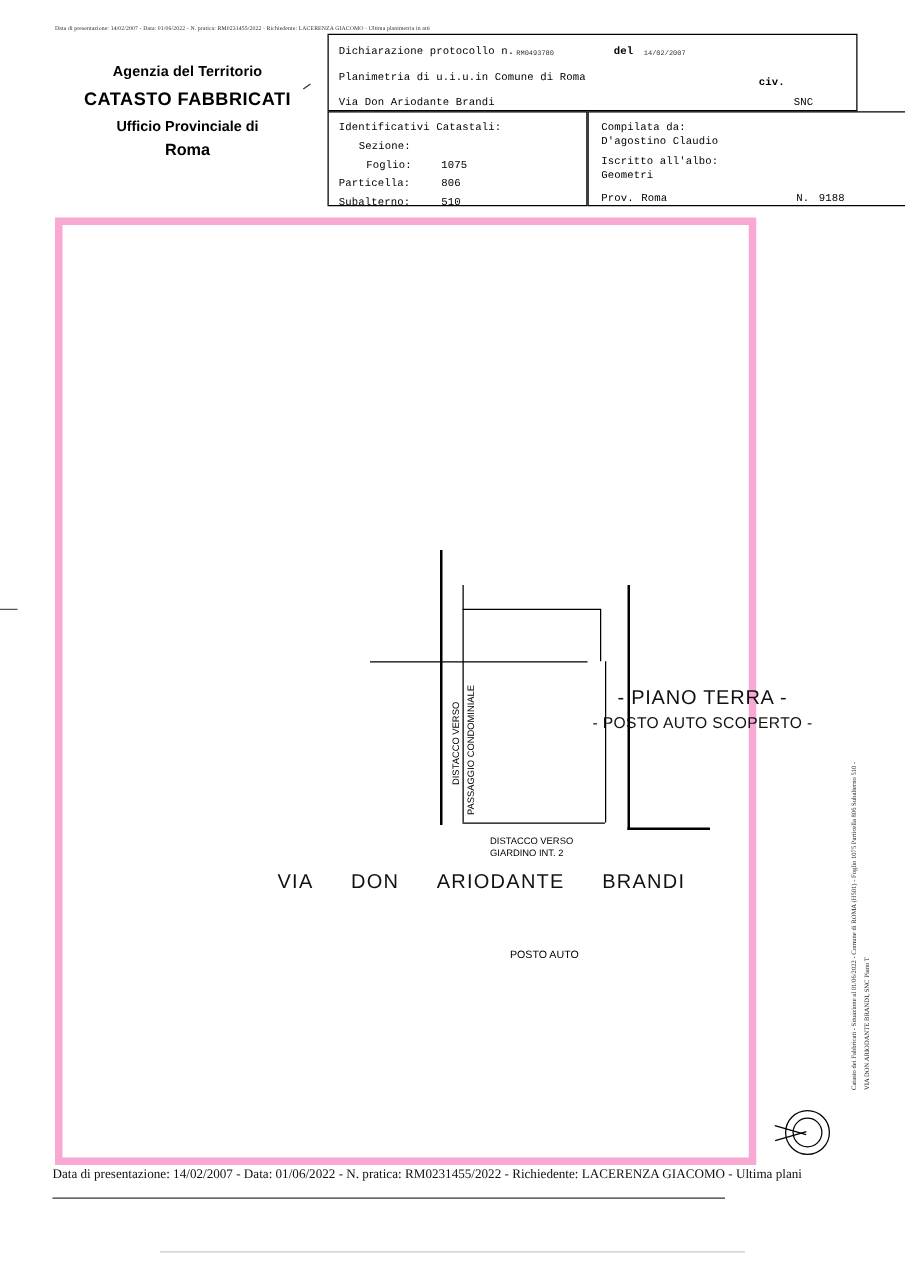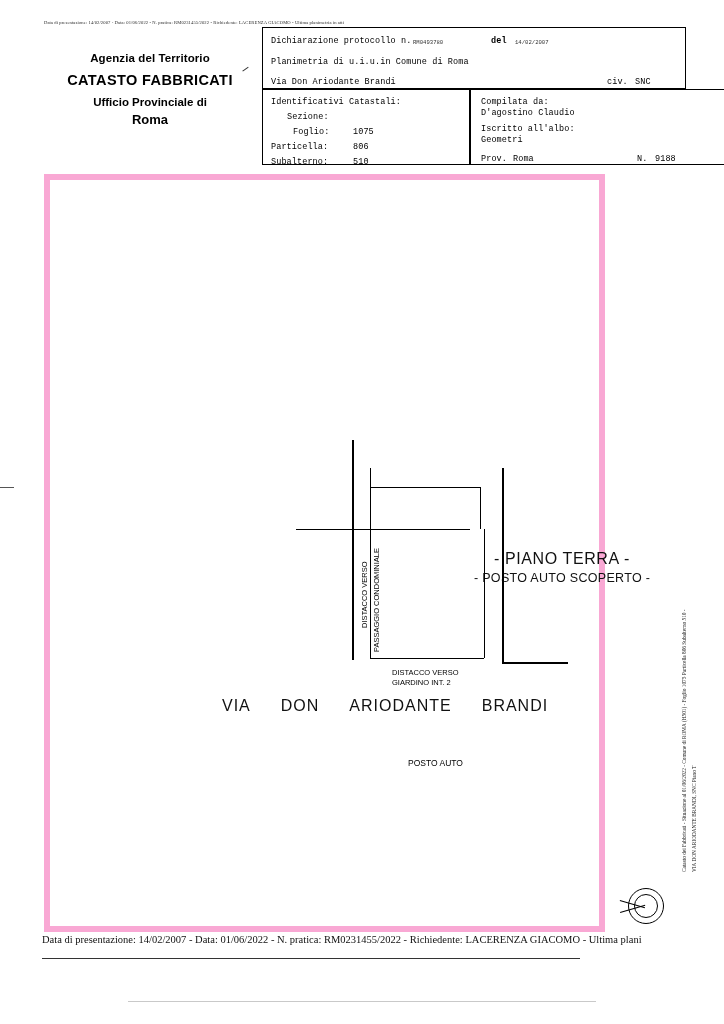--- a/index.html
+++ b/index.html
@@ -315,21 +315,21 @@
   </div>
   <div class="agency-tick"></div>
 
   <div class="formbox fb-top">
     <div class="fb-line" style="left:8px; top:8px;">Dichiarazione protocollo n.</div>
     <div class="fb-line tiny-val" style="left:150px; top:11px;">RM0493780</div>
     <div class="fb-line" style="left:228px; top:8px; font-weight:bold;">del</div>
     <div class="fb-line tiny-val" style="left:252px; top:11px;">14/02/2007</div>
     <div class="fb-line" style="left:8px; top:29px;">Planimetria di u.i.u.in Comune di Roma</div>
     <div class="fb-line" style="left:8px; top:49px;">Via Don Ariodante Brandi</div>
-    <div class="fb-line" style="left:344px; top:49px;">civ.</div>
+    <div class="fb-line" style="left:344px; top:33px;font-weight:bold;">civ.</div>
     <div class="fb-line" style="left:372px; top:49px;">SNC</div>
   </div>
 
   <div class="formbox fb-left">
     <div class="fb-line" style="left:8px; top:7px;">Identificativi Catastali:</div>
     <div class="fb-line" style="left:24px; top:22px;">Sezione:</div>
     <div class="fb-line" style="left:90px; top:22px;"></div>
     <div class="fb-line" style="left:30px; top:37px;">Foglio:</div>
     <div class="fb-line" style="left:90px; top:37px;">1075</div>
     <div class="fb-line" style="left:8px; top:52px;">Particella:</div>

